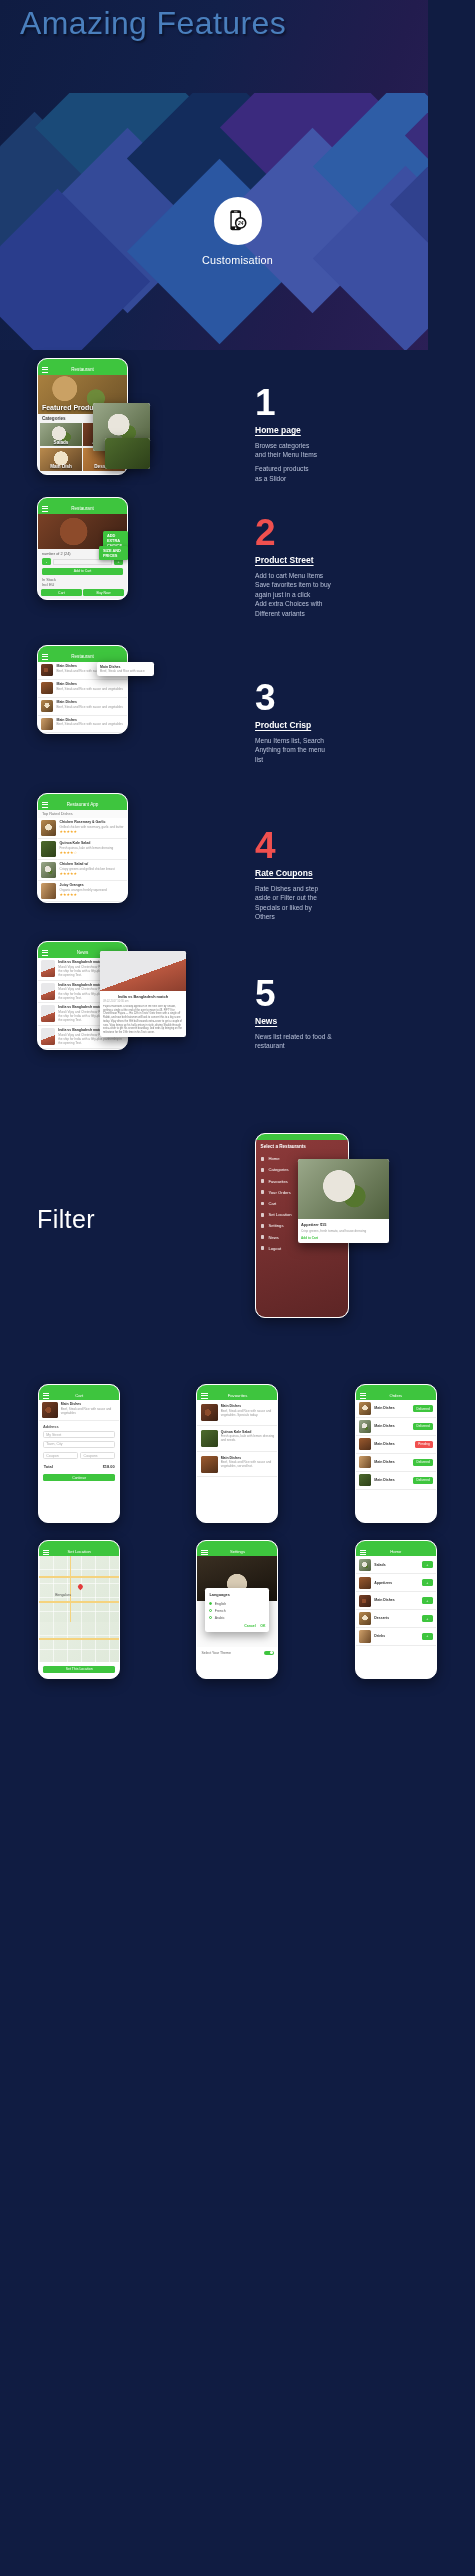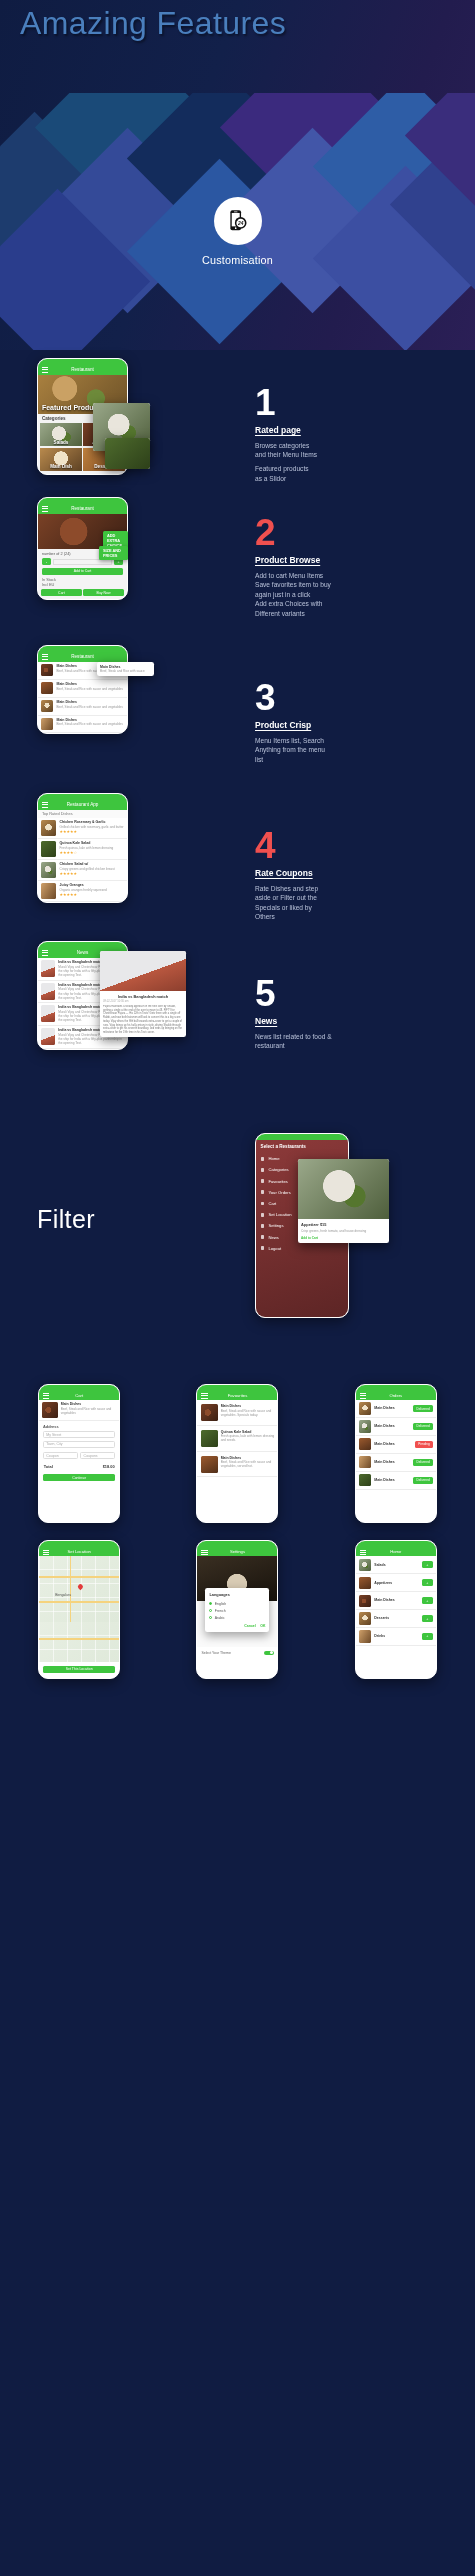--- a/index.html
+++ b/index.html
@@ -3,21 +3,21 @@
 <meta charset="utf-8">
 <style>
   * { margin:0; padding:0; box-sizing:border-box; }
   body {
     width:475px; height:2576px; position:relative; overflow:hidden;
     background:#101c42;
     font-family:"Liberation Sans", sans-serif;
   }
 
   
-  .hero { position:relative; width:475px; height:350px; overflow:hidden;
+  .hero { position:relative; width:428px; height:350px; overflow:hidden;
           background:linear-gradient(110deg,#0f1c42 0%,#12204a 40%,#221c4e 75%,#2b1f56 100%); }
   .hero-title { position:absolute; left:20px; top:4.6px; font-size:32px; font-weight:400;
                 letter-spacing:0.4px; color:#4a7fbd; text-shadow:1.5px 2.3px 2.3px rgba(0,0,0,.45); }
   .diamonds { position:absolute; left:0; top:93px; width:475px; height:257px; overflow:hidden; }
   .dmd { position:absolute; width:131px; height:131px; transform:rotate(45deg); }
 
   .icon-row { position:absolute; left:0; top:197px; width:475px;
               display:flex; justify-content:center; z-index:6; }
   .icon-cell { width:116px; text-align:center; }
   .icon-circle { width:48px; height:48px; border-radius:50%; background:#fff;
@@ -213,21 +213,21 @@
       <div class="float-card" style="left:56px; top:45px; width:57px; height:48px;">
         <div class="food f2" style="height:100%;"></div>
       </div>
       <div class="float-card" style="left:68px; top:80px; width:45px; height:31px;">
         <div class="food f6" style="height:100%;"></div>
       </div>
     </div>
 
     <div class="txt" style="top:26px;">
       <div class="num">1</div>
-      <div class="feat-h">Rated page</div>
+      <div class="feat-h">Home page</div>
       <div class="feat-p">
         <div>Browse categories</div>
         <div>and their Menu Items</div>
       </div>
       <div class="feat-p">
         <div>Featured products</div>
         <div>as a Slidor</div>
       </div>
     </div>
   </div>
@@ -264,21 +264,21 @@
         </div>
       </div>
       <div style="position:absolute;left:66px;top:34px;background:#3ec53e;color:#fff;font-size:3.9px;
                   font-weight:700;padding:2.3px 3.9px;border-radius:1.5px;box-shadow:0 1.5px 4.6px rgba(0,0,0,.4);">ADD EXTRA CHOICE</div>
       <div style="position:absolute;left:62px;top:49px;background:#3ec53e;color:#fff;font-size:3.9px;
                   font-weight:700;padding:2.3px 3.9px;border-radius:1.5px;box-shadow:0 1.5px 4.6px rgba(0,0,0,.4);">SIZE AND PRICES</div>
     </div>
 
     <div class="txt" style="top:17px;">
       <div class="num red">2</div>
-      <div class="feat-h">Product Browse</div>
+      <div class="feat-h">Product Street</div>
       <div class="feat-p">
         <div>Add to cart Menu Items</div>
         <div>Save favorites item to buy</div>
         <div>again just in a click</div>
         <div>Add extra Choices with</div>
         <div>Different variants</div>
       </div>
     </div>
   </div>
 

